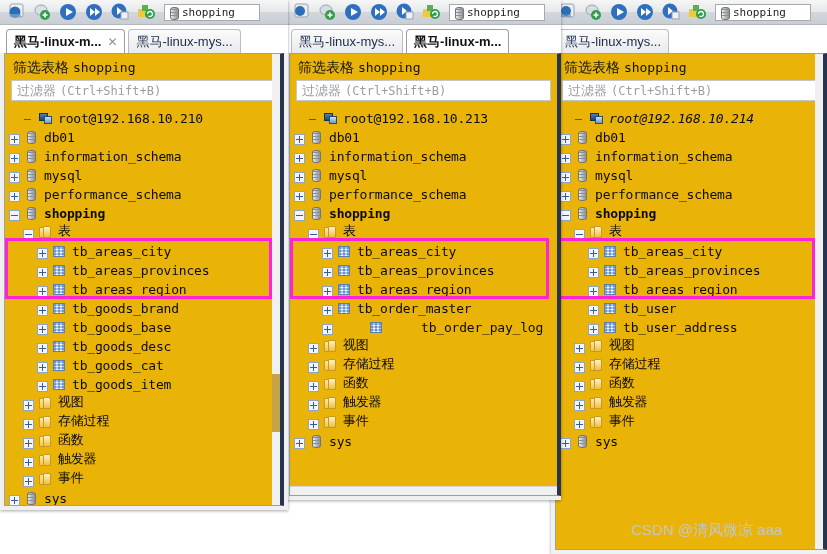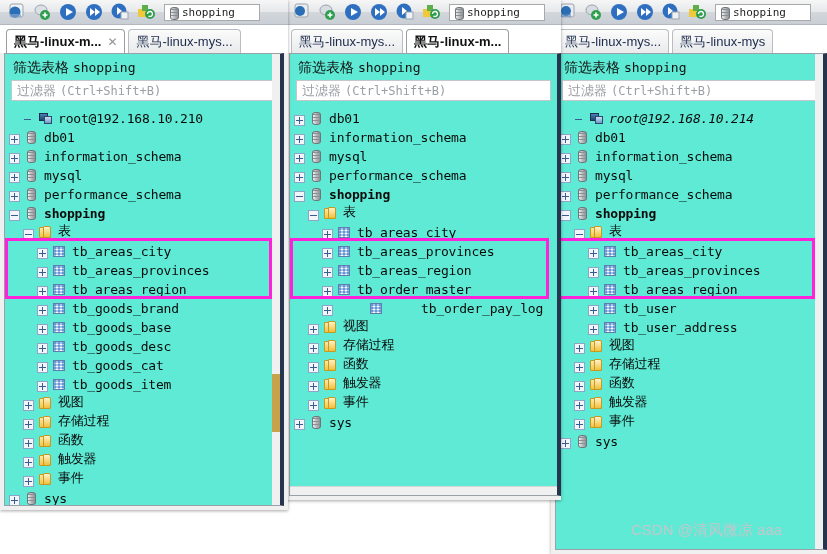--- a/index.html
+++ b/index.html
@@ -92,21 +92,21 @@
   }
   .tab .tabx {
     margin-left: 6px;
     color: #8d9096;
     font-size: 12px;
     font-weight: normal;
   }
 
   
   .pane {
-    background: #5eead4;
+    background: #eab308;
     border: 1px solid #9aa0a8;
     border-right: 4px solid #27344d;
     box-sizing: border-box;
     overflow: hidden;
     position: relative;
   }
   .filterhead {
     font-size: 14px;
     color: #111;
     padding: 5px 8px 3px 8px;
@@ -324,23 +324,20 @@
       <div class="addrbox">
         <span class="ic ic-db" style="width:11px;height:13px;margin-right:4px"></span>
         <span>shopping</span>
       </div>
     </div>
 
     <div class="tabstrip">
       <div class="tab">
         <span>黑马-linux-mys...</span>
       </div>
-      <div class="tab">
-        <span>黑马-linux-mys</span>
-      </div>
     </div>
 
     <div class="pane" style="position:absolute; left:4px; top:53px; width:272px; height:497px;">
       <div class="filterhead">
         <span>筛选表格</span>
         <span class="mono">shopping</span>
       </div>
       <div class="filterbox">
         <span>过滤器</span>
         <span class="mono" style="margin-left:4px">(Ctrl+Shift+B)</span>
@@ -504,20 +501,25 @@
     <div class="pane" style="position:absolute; left:4px; top:53px; width:272px; height:443px;">
       <div class="filterhead">
         <span>筛选表格</span>
         <span class="mono">shopping</span>
       </div>
       <div class="filterbox">
         <span>过滤器</span>
         <span class="mono" style="margin-left:4px">(Ctrl+Shift+B)</span>
       </div>
       <div class="tree" id="tree2">
+          <div class="node" style="padding-left: 14px;">
+            <span class="exp none"></span>
+            <span class="ic ic-host"></span>
+            <span class="lbl">root@192.168.10.213</span>
+          </div>
           <div class="node" style="padding-left: 0px;">
             <span class="exp plus"></span>
             <span class="ic ic-db"></span>
             <span class="lbl">db01</span>
           </div>
           <div class="node" style="padding-left: 0px;">
             <span class="exp plus"></span>
             <span class="ic ic-db"></span>
             <span class="lbl">information_schema</span>
           </div>

